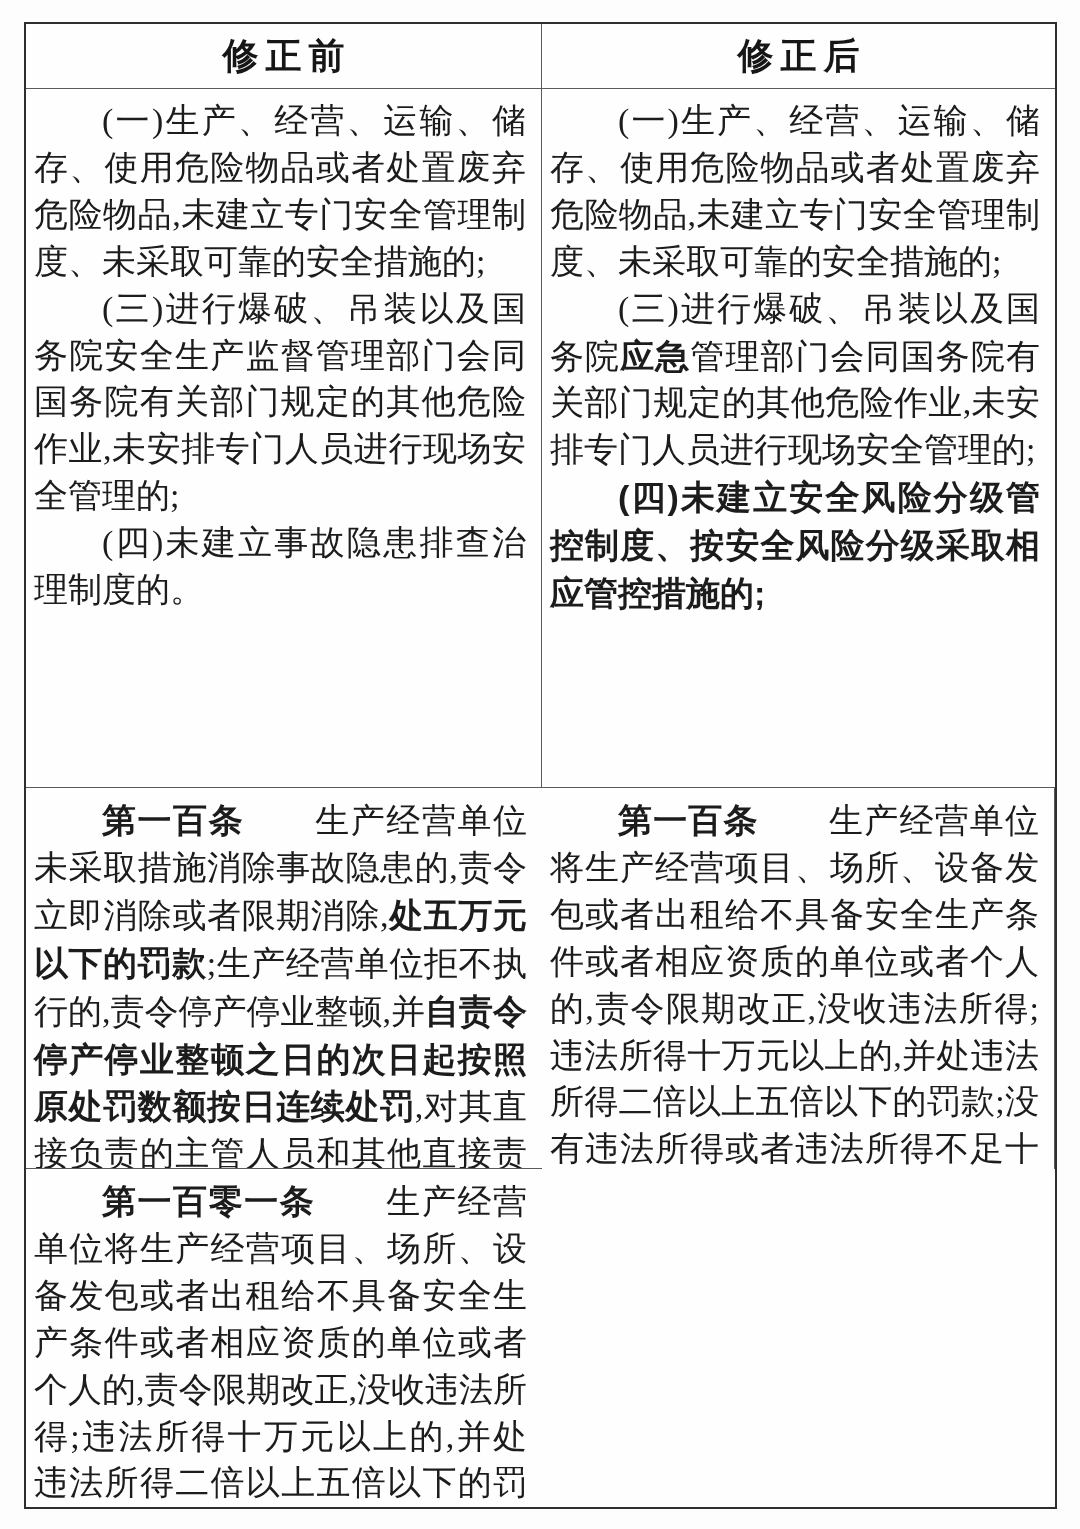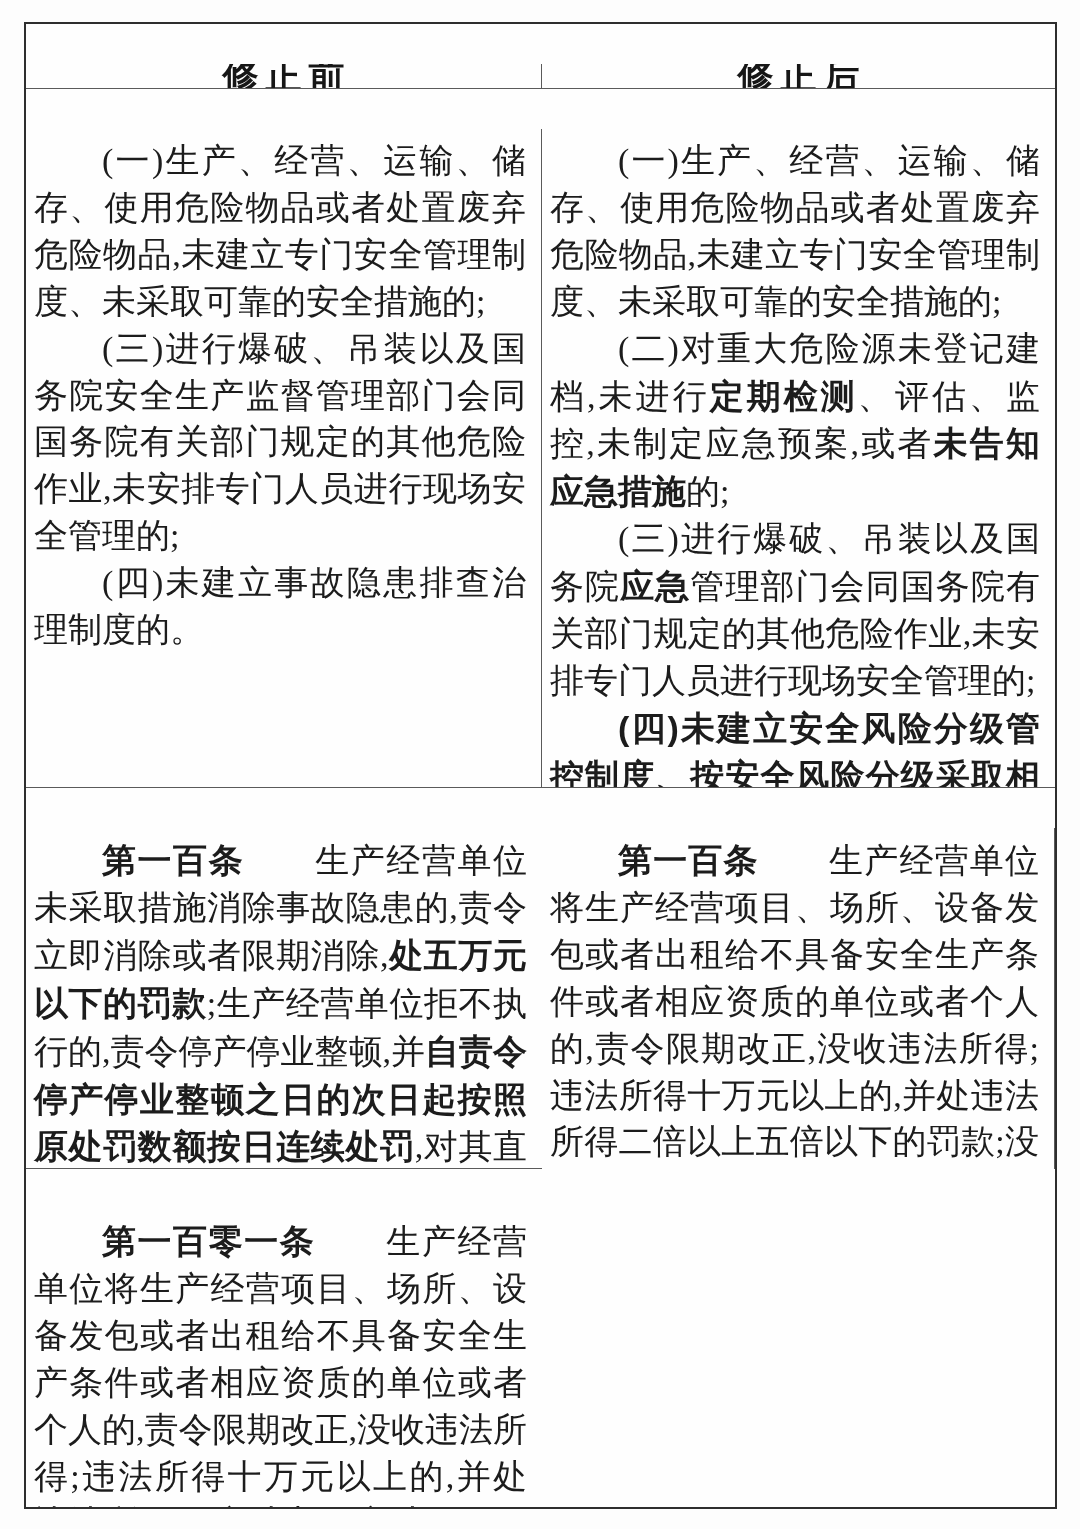--- a/index.html
+++ b/index.html
@@ -27,21 +27,20 @@
     border: 2px solid #2e2e2e;
     background: #fefefe;
     display: grid;
     grid-template-columns: 516px 1fr;
     grid-template-rows: 65px 699px 381px 1fr;
     box-sizing: content-box;
   }
   .cell {
     box-sizing: border-box;
     overflow: hidden;
-    margin-top: 40px;
   }
   .col-left { border-right: 1.5px solid #5a5a5a; }
   .row-line { border-bottom: 1.5px solid #5a5a5a; }
   .head {
     display: flex;
     align-items: center;
     justify-content: center;
     font-family: "Liberation Sans", "DejaVu Sans", sans-serif;
     font-weight: 700;
     font-size: 36px;
@@ -74,21 +73,20 @@
     <div class="cell head col-left row-line">修正前</div>
     <div class="cell head row-line">修正后</div>
 
     <div class="cell body-cell col-left row-line">
         <p><span>(一)生产、经营、运输、储存、使用危险物品或者处置废弃危险物品,未建立专门安全管理制度、未采取可靠的安全措施的;</span></p>
         <p><span>(三)进行爆破、吊装以及国务院安全生产监督管理部门会同国务院有关部门规定的其他危险作业,未安排专门人员进行现场安全管理的;</span></p>
         <p><span>(四)未建立事故隐患排查治理制度的。</span></p>
       </div>
     <div class="cell body-cell row-line">
         <p><span>(一)生产、经营、运输、储存、使用危险物品或者处置废弃危险物品,未建立专门安全管理制度、未采取可靠的安全措施的;</span></p>
-        <p><span>(二)对重大危险源未登记建档,未进行</span><span class="b">定期检测</span><span>、评估、监控,未制定应急预案,或者</span><span class="b">未告知应急措施</span><span>的;</span></p>
         <p><span>(三)进行爆破、吊装以及国务院</span><span class="b">应急</span><span>管理部门会同国务院有关部门规定的其他危险作业,未安排专门人员进行现场安全管理的;</span></p>
         <p><span class="b">(四)未建立安全风险分级管控制度、按安全风险分级采取相应管控措施的;</span></p>
       </div>
 
     <div class="cell body-cell row-line">
         <p><span class="b">第一百条</span><span>　　生产经营单位未采取措施消除事故隐患的,责令立即消除或者限期消除,</span><span class="b">处五万元以下的罚款</span><span>;生产经营单位拒不执行的,责令停产停业整顿,并</span><span class="b">自责令停产停业整顿之日的次日起按照原处罚数额按日连续处罚</span><span>,对其直接负责的主管人员和其他直接责任人员处</span></p>
       </div>
 
     <div class="cell body-cell col-left">
         <p><span class="b">第一百条</span><span>　　生产经营单位将生产经营项目、场所、设备发包或者出租给不具备安全生产条件或者相应资质的单位或者个人的,责令限期改正,没收违法所得;违法所得十万元以上的,并处违法所得二倍以上五倍以下的罚款;没有违法所得或者违法所得不足十万元的,单处或</span></p>

